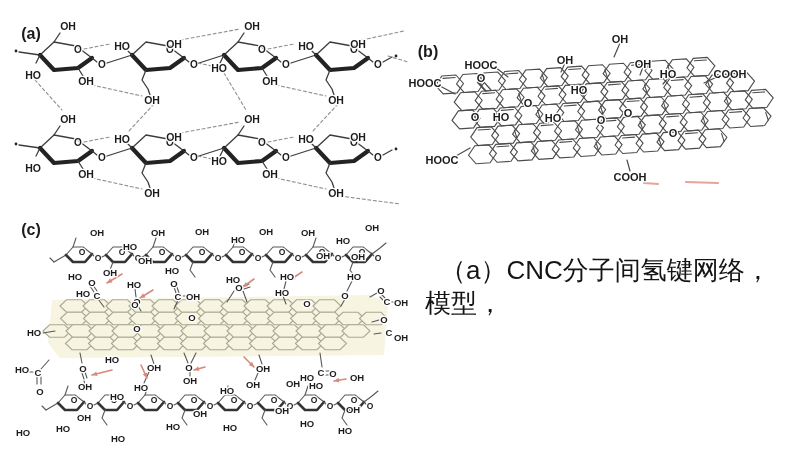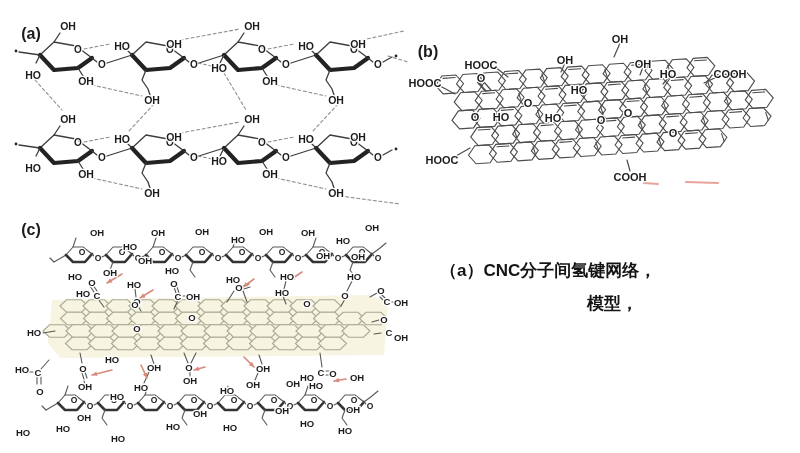--- a/index.html
+++ b/index.html
@@ -3,23 +3,23 @@
 <meta charset="utf-8">
 <style>
   html,body{margin:0;padding:0;background:#fff;}
   .canvas{position:relative;width:800px;height:453px;background:#ffffff;overflow:hidden;
           font-family:"Liberation Sans",sans-serif;}
   svg.panel{position:absolute;overflow:visible;}
   #panel-a{left:0;top:0;}
   #panel-b{left:400px;top:0;}
   #panel-c{left:0;top:203px;}
   .caption{position:absolute;left:420px;top:254px;width:380px;z-index:5;
-           font-weight:bold;font-size:17px;line-height:33px;color:#141414;}
+           font-weight:normal;font-size:26px;line-height:33px;color:#141414;}
   .cap-line{white-space:nowrap;padding-left:20px;}
-  .cap-line.flush{padding-left:5px;text-align:center;}
+  .cap-line.flush{padding-left:5px;}
   text.chem{font-family:"Liberation Sans",sans-serif;font-weight:bold;fill:#1b1b1b;
             paint-order:stroke;stroke:#ffffff;stroke-width:2.6px;text-anchor:middle;}
   text.tag{font-family:"Liberation Sans",sans-serif;font-weight:bold;fill:#1b1b1b;
            text-anchor:middle;}
 </style>
 </head>
 <body>
 
 <div class="canvas">
   <svg id="panel-a" class="panel" width="415" height="208" viewBox="0 0 415 208">

